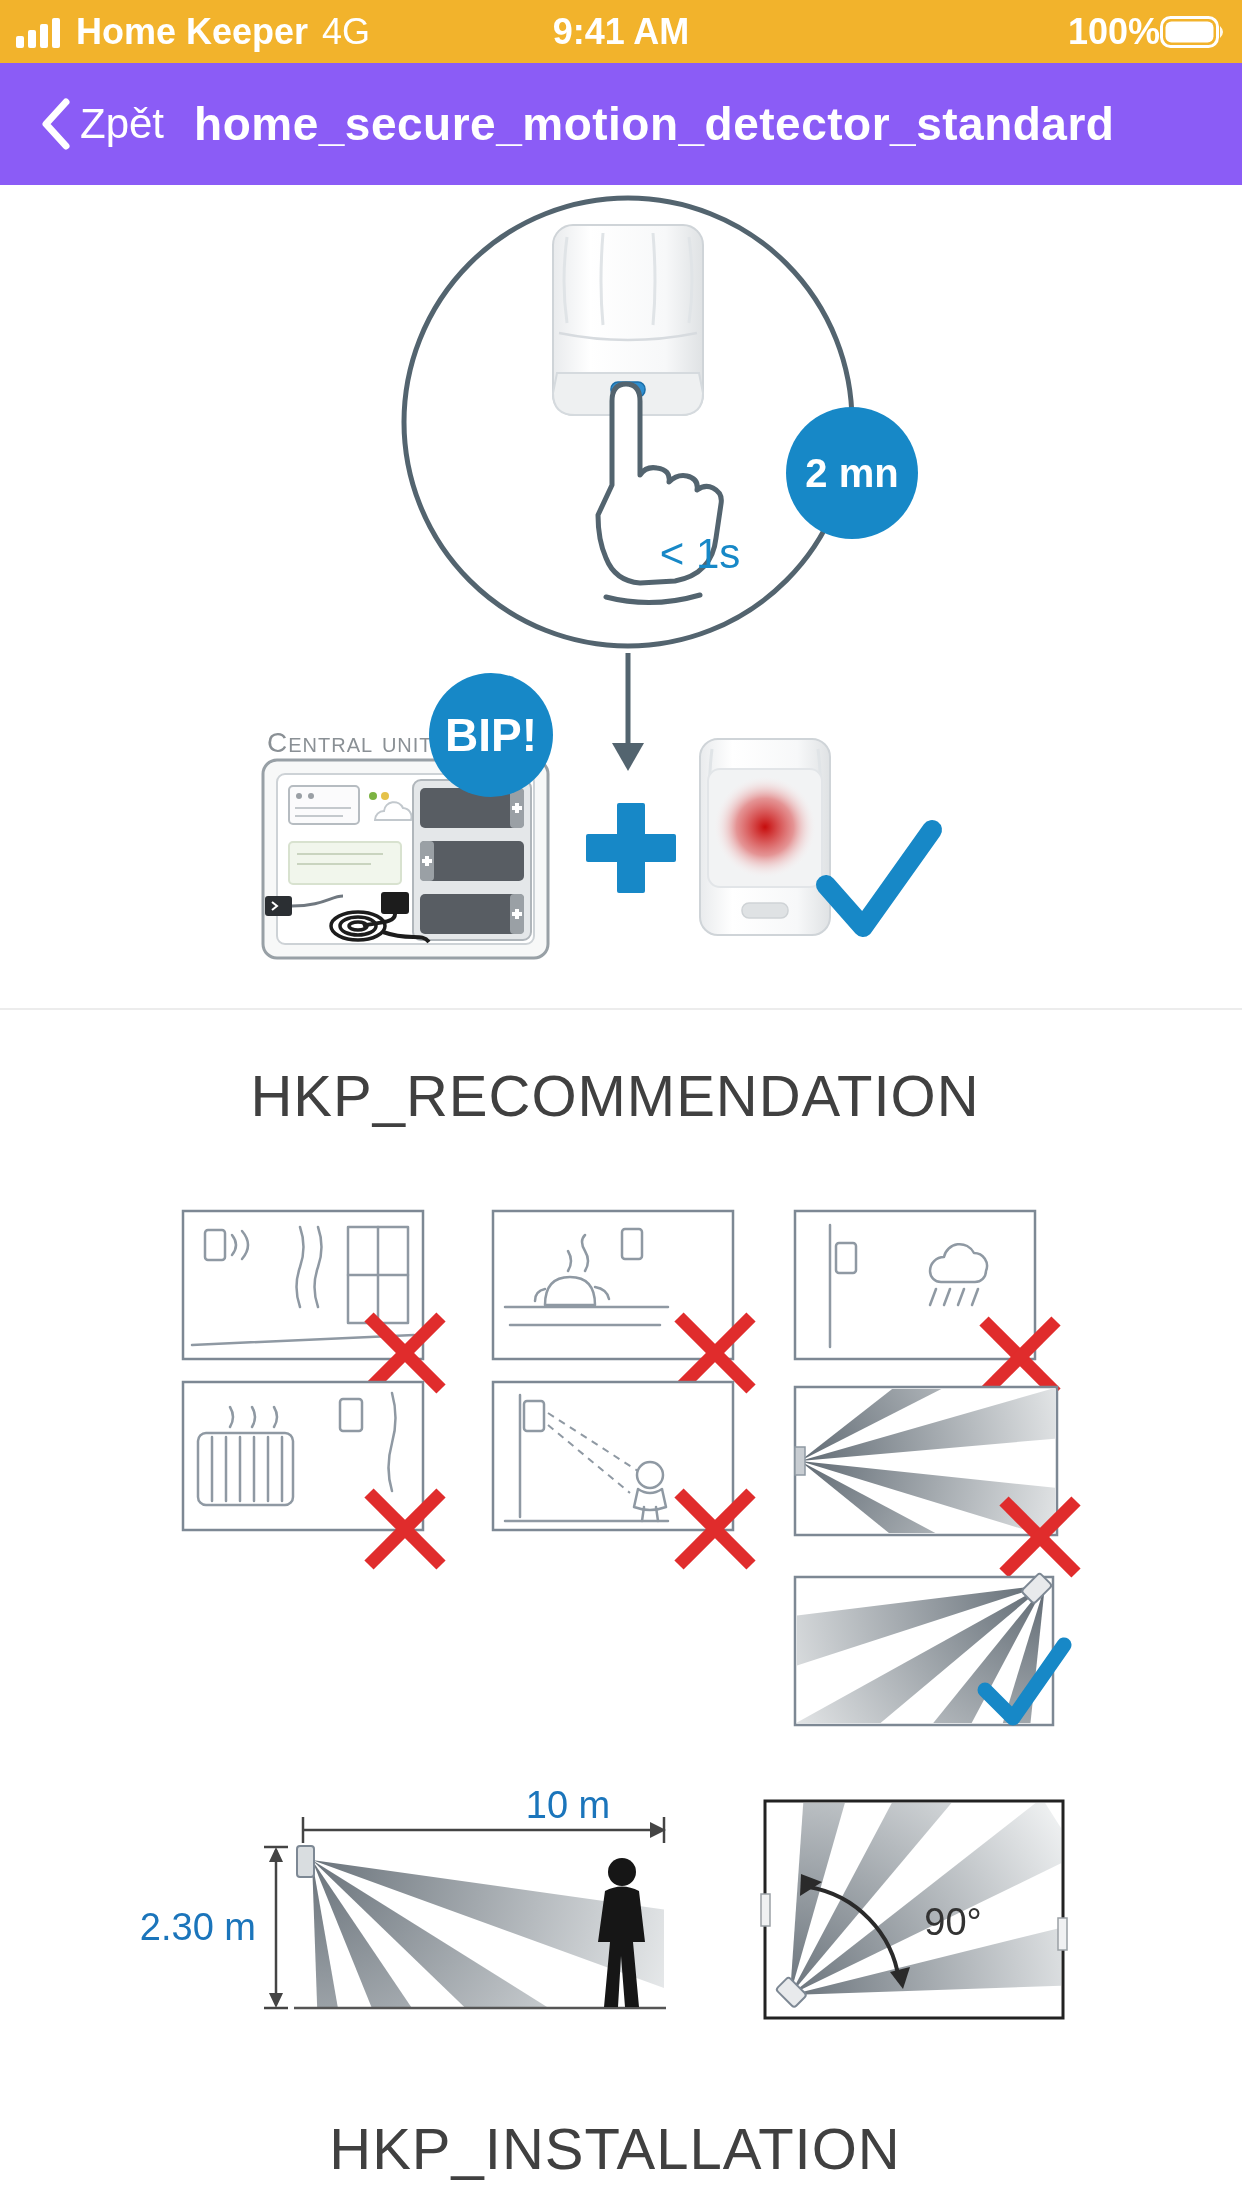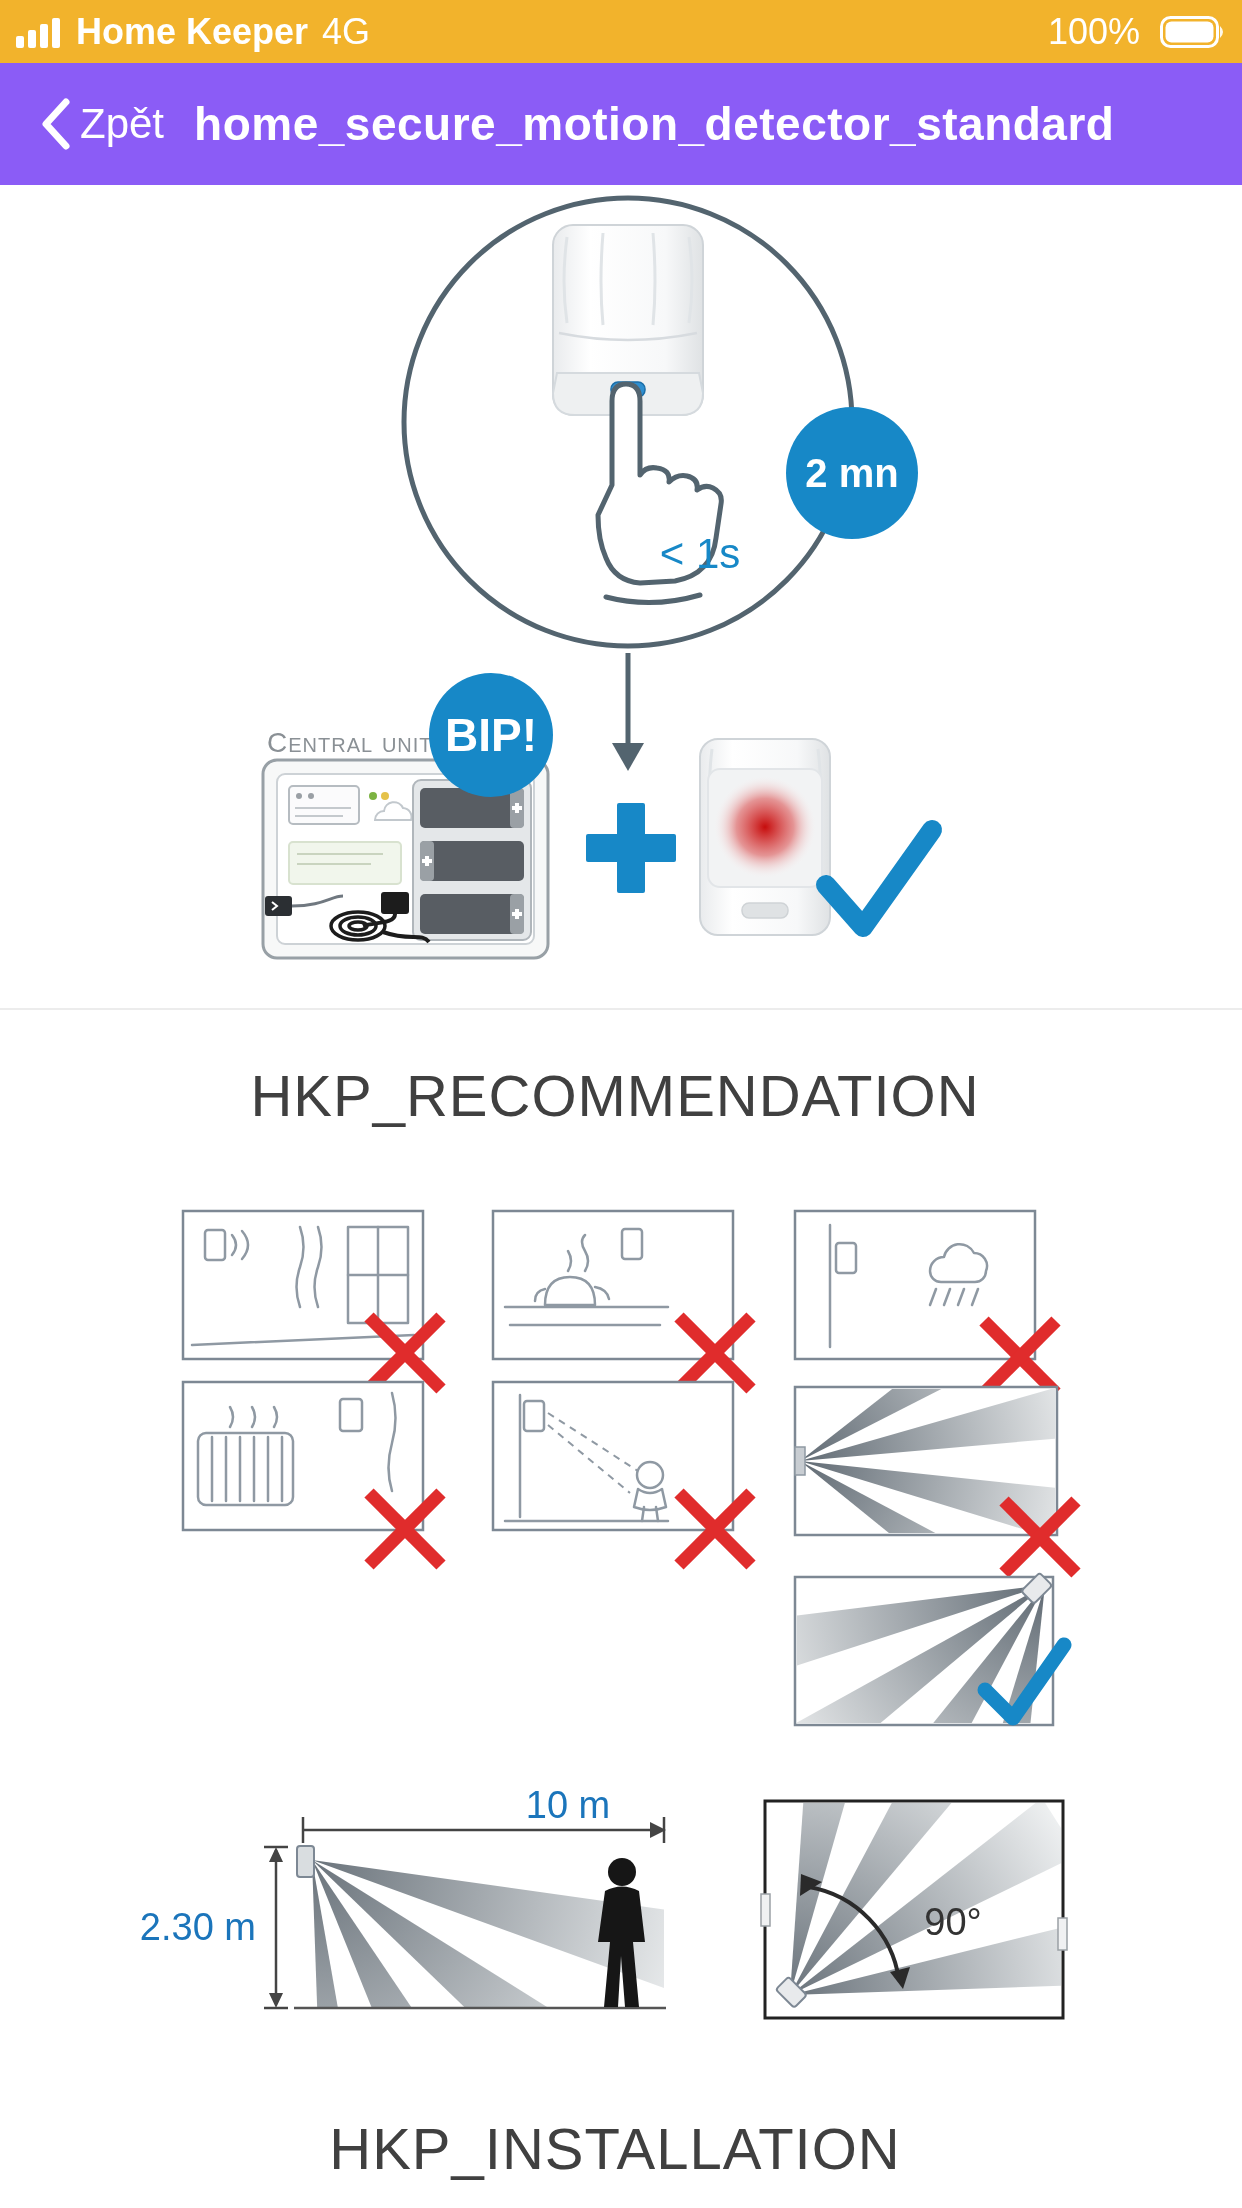--- a/index.html
+++ b/index.html
@@ -5,21 +5,21 @@
   html,body{margin:0;padding:0;background:#ffffff;}
   body{font-family:"Liberation Sans",sans-serif;}
   #screen{position:relative;width:1242px;height:2208px;margin:0 auto;background:#ffffff;overflow:hidden;}
 
   
   .status-bar{position:absolute;top:0;left:0;width:1242px;height:63px;background:#F2B32C;
     display:flex;align-items:center;justify-content:space-between;padding:0 16px;box-sizing:border-box;color:#fff;}
   .sb-left{display:flex;align-items:center;gap:14px;font-size:36px;font-weight:600;z-index:2;}
   .sb-network{font-weight:400;text-align:right;}
   .sb-time{position:absolute;left:0;right:0;text-align:center;font-size:36px;font-weight:700;}
-  .sb-right{display:flex;align-items:center;gap:20px;font-size:36px;font-weight:400;z-index:2;}
+  .sb-right{display:flex;align-items:center;gap:0;font-size:36px;font-weight:700;z-index:2;}
 
   
   .nav-bar{position:absolute;top:63px;left:0;width:1242px;height:122px;background:#8b5cf6;
     display:flex;align-items:center;padding:0 0 0 38px;box-sizing:border-box;color:#fff;}
   .back-button{display:flex;align-items:center;cursor:pointer;}
   .back-label{font-size:42px;font-weight:400;margin-left:8px;}
   .nav-title{font-size:46px;font-weight:700;margin-left:30px;white-space:nowrap;overflow:hidden;letter-spacing:0.5px;}
 
   
   .content{position:absolute;top:185px;left:0;width:1242px;height:2023px;background:#fff;}
@@ -47,20 +47,21 @@
     <div class="sb-left">
       <svg width="46" height="32" viewBox="0 0 46 32">
         <rect x="0" y="20" width="8" height="12" rx="2" fill="#fff"></rect>
         <rect x="12" y="14" width="8" height="18" rx="2" fill="#fff"></rect>
         <rect x="24" y="8" width="8" height="24" rx="2" fill="#fff"></rect>
         <rect x="36" y="2" width="8" height="30" rx="2" fill="#fff"></rect>
       </svg>
       <span>Home Keeper</span>
       <span class="sb-network">4G</span>
     </div>
+    <div class="sb-time">9:41 AM</div>
     <div class="sb-right">
       <span>100%</span>
       <svg width="66" height="32" viewBox="0 0 66 32">
         <rect x="1.5" y="1.5" width="56" height="29" rx="9" fill="none" stroke="#fff" stroke-width="3"></rect>
         <rect x="5.5" y="5.5" width="48" height="21" rx="6" fill="#fff"></rect>
         <path d="M60 10 q6 6 0 12 z" fill="#fff" opacity="0.9"></path>
       </svg>
     </div>
   </div>
 

